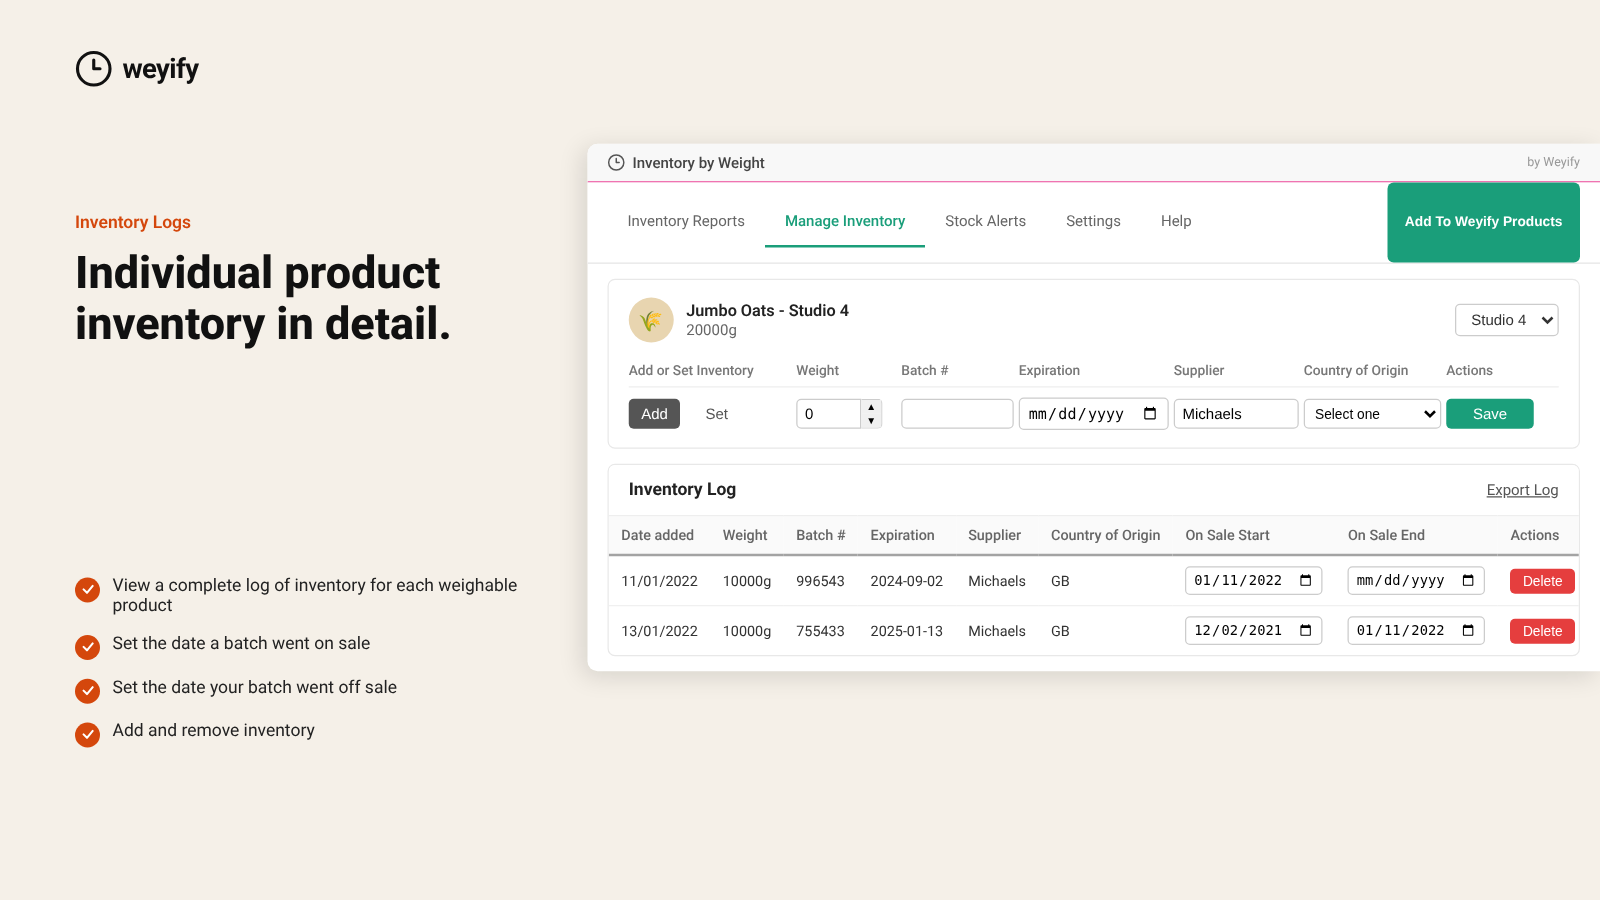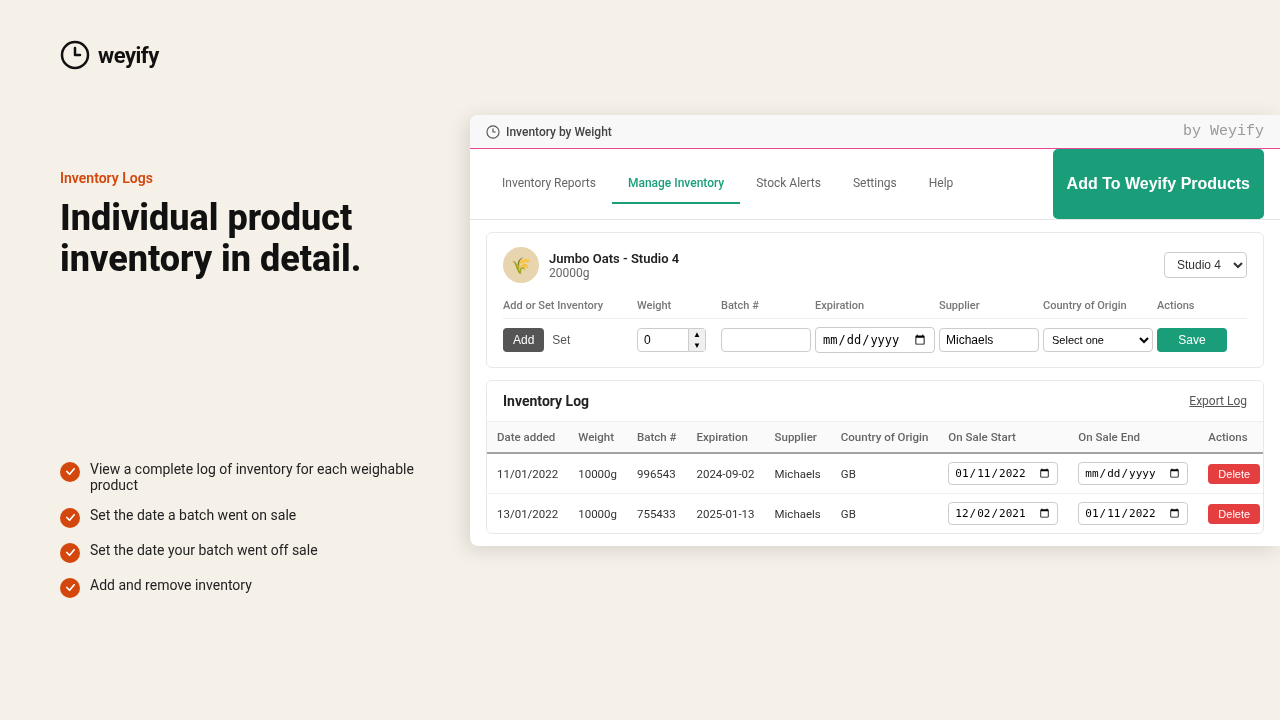--- a/index.html
+++ b/index.html
@@ -104,23 +104,22 @@
     }
     .app-titlebar-left {
       display: flex;
       align-items: center;
       gap: 6px;
       font-size: 12px;
       color: #444;
       font-weight: 500;
     }
     .app-titlebar-right {
-      font-size: 15px;
+      font-size: 10px;
       color: #999;
-      font-family: Liberation Mono, monospace;
     }
 
     
     .app-nav {
       display: flex;
       align-items: center;
       padding: 0 16px;
       border-bottom: 1px solid #e5e5e5;
       background: #fff;
       justify-content: space-between;
@@ -141,21 +140,21 @@
       color: #1a9e7a;
       border-bottom: 2px solid #1a9e7a;
       font-weight: 500;
     }
     .add-btn {
       background: #1a9e7a;
       color: #fff;
       border: none;
       padding: 26px 14px;
       border-radius: 5px;
-      font-size: 16px;
+      font-size: 11px;
       font-weight: 600;
       cursor: pointer;
       white-space: nowrap;
     }
 
     
     .product-card {
       margin: 12px 16px;
       border: 1px solid #e8e8e8;
       border-radius: 6px;
@@ -216,21 +215,21 @@
       font-weight: 500;
     }
     .inv-form-row {
       display: grid;
       grid-template-columns: 130px 80px 90px 120px 100px 110px 70px;
       gap: 4px;
       align-items: center;
     }
     .add-set-btns {
       display: flex;
-      gap: 4px;
+      gap: 16px;
     }
     .btn-add {
       background: #555;
       color: #fff;
       border: none;
       padding: 5px 10px;
       border-radius: 4px;
       font-size: 12px;
       cursor: pointer;
     }

